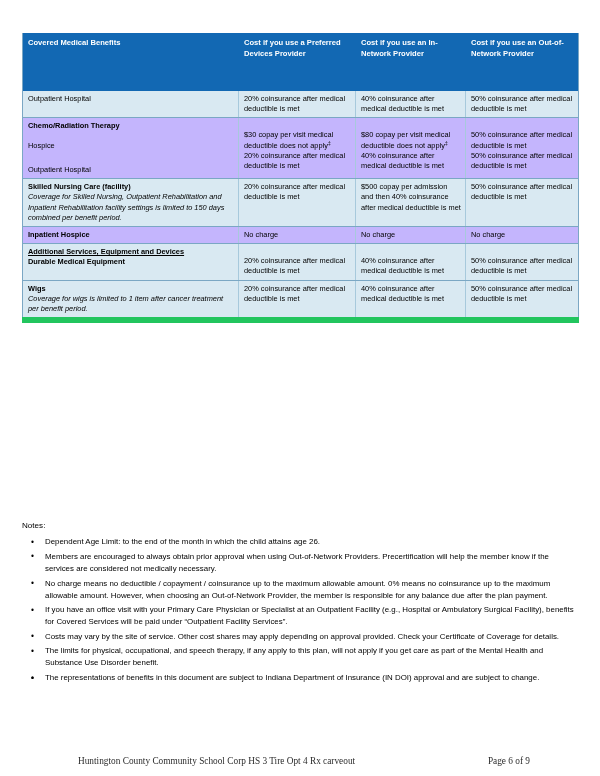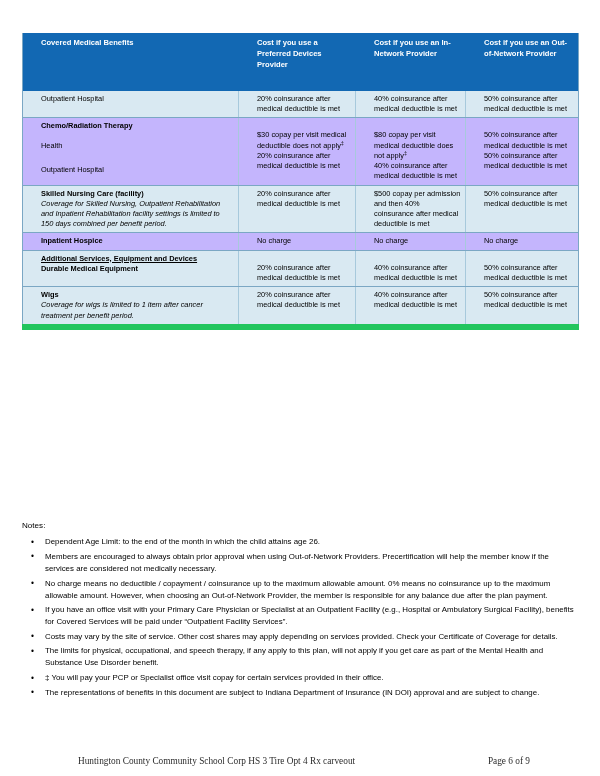--- a/index.html
+++ b/index.html
@@ -35,21 +35,21 @@
     line-height: 1.38;
   }
   .benefits-table col.c1 { width: 216px; }
   .benefits-table col.c2 { width: 117px; }
   .benefits-table col.c3 { width: 110px; }
   .benefits-table col.c4 { width: 113px; }
 
   .benefits-table th,
   .benefits-table td {
     vertical-align: top;
-    padding: 3px 4px 3px 18px;
+    padding: 3px 4px 3px 5px;
     border-right: 1px solid #a7c9dc;
     border-bottom: 1px solid #7ba7c4;
     word-wrap: break-word;
     margin-top: 28px;
   }
   .benefits-table th:last-child,
   .benefits-table td:last-child { border-right: none; }
 
   .benefits-table thead th {
     background: #1268b3;
@@ -173,21 +173,21 @@
         </td>
         <td>20% coinsurance after medical deductible is met</td>
         <td>40% coinsurance after medical deductible is met</td>
         <td>50% coinsurance after medical deductible is met</td>
       </tr>
 
       <tr class="plain">
         <td>
           <span class="svc-title">Chemo/Radiation Therapy</span>
           <span class="spacer-line"></span>
-          <span class="svc-sub">Health</span>
+          <span class="svc-sub">Hospice</span>
           <span class="spacer-line-sm"></span>
           <span class="spacer-line-sm"></span>
           <span class="svc-sub">Outpatient Hospital</span>
         </td>
         <td>
           <span class="spacer-line"></span>
           <span class="svc-sub"><span>$30 copay per visit medical deductible does not apply</span><sup>‡</sup></span>
           <span class="svc-sub">20% coinsurance after medical deductible is met</span>
         </td>
         <td>
@@ -254,23 +254,23 @@
     </tbody>
   </table>
 
   <div class="notes">
     <div class="notes-heading">Notes:</div>
     <ul>
       <li><span class="bullet">•</span><span>Dependent Age Limit: to the end of the month in which the child attains age 26.</span></li>
       <li><span class="bullet">•</span><span>Members are encouraged to always obtain prior approval when using Out-of-Network Providers. Precertification will help the member know if the services are considered not medically necessary.</span></li>
       <li><span class="bullet">•</span><span>No charge means no deductible / copayment / coinsurance up to the maximum allowable amount. 0% means no coinsurance up to the maximum allowable amount. However, when choosing an Out-of-Network Provider, the member is responsible for any balance due after the plan payment.</span></li>
       <li><span class="bullet">•</span><span>If you have an office visit with your Primary Care Physician or Specialist at an Outpatient Facility (e.g., Hospital or Ambulatory Surgical Facility), benefits for Covered Services will be paid under “Outpatient Facility Services”.</span></li>
-      <li><span class="bullet">•</span><span>Costs may vary by the site of service. Other cost shares may apply depending on services provided. Check your Certificate of Coverage for details.</span></li>
+      <li><span class="bullet">•</span><span>Costs may vary by the site of service. Other cost shares may apply depending on approval provided. Check your Certificate of Coverage for details.</span></li>
       <li><span class="bullet">•</span><span>The limits for physical, occupational, and speech therapy, if any apply to this plan, will not apply if you get care as part of the Mental Health and Substance Use Disorder benefit.</span></li>
-      <li><span class="bullet">•</span><span>‡ You will pay your PCP or Specialist office visit copay for certain services provided in their office.</span></li>
+      <li><span class="bullet">•</span></li>
       <li><span class="bullet">•</span><span>The representations of benefits in this document are subject to Indiana Department of Insurance (IN DOI) approval and are subject to change.</span></li>
     </ul>
   </div>
 
   <div class="footer">
     <div class="footer-inner">
       <span class="footer-title">Huntington County Community School Corp HS 3 Tire Opt 4 Rx carveout</span>
       <span class="footer-page">Page 6 of 9</span>
     </div>
   </div>

